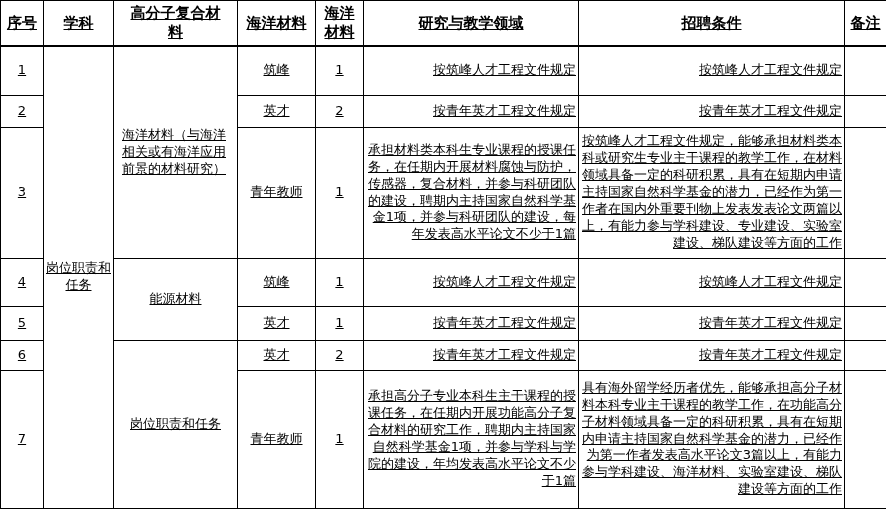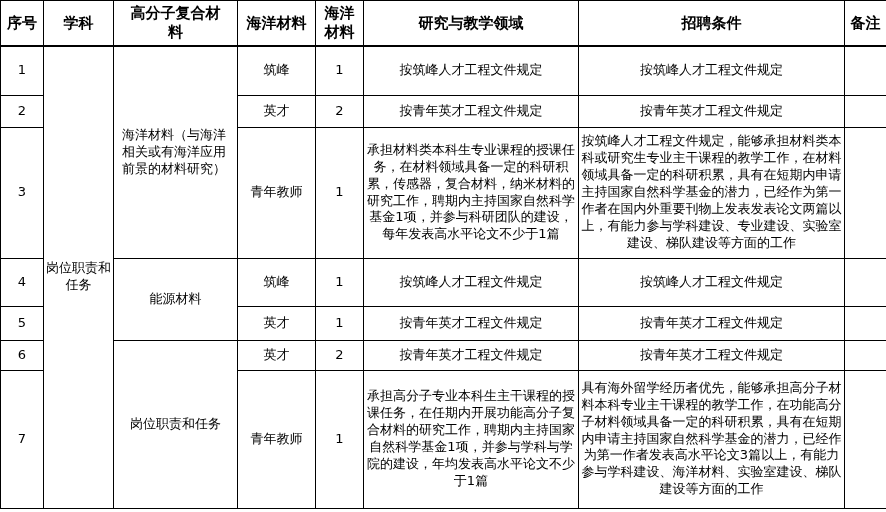--- a/index.html
+++ b/index.html
@@ -8,20 +8,21 @@
     background: #ffffff;
     width: 886px;
     height: 512px;
     font-family: "DejaVu Sans", sans-serif;
     color: #000000;
   }
   table.recruit {
     border-collapse: collapse;
     table-layout: fixed;
     width: 886px;
+    text-decoration: underline;
   }
   .recruit th, .recruit td {
     border: 1px solid #000000;
     vertical-align: middle;
     overflow: hidden;
     font-size: 13px;
     line-height: 1.3;
     word-break: break-all;
   }
   .recruit thead th {
@@ -29,21 +30,21 @@
     font-size: 15px;
     text-align: center;
     padding: 2px 2px;
     border-bottom: 2px solid #000000;
     height: 40px;
     line-height: 1.25;
   }
   .recruit thead th.th-field { padding: 2px 10px; }
   .c-center { text-align: center; padding: 1px 0; }
   .c-text {
-    text-align: center;
+    text-align: right;
     padding: 2px 2px;
     line-height: 17.5px;
   }
   .c-field-wrap {
     text-align: left;
     padding: 2px 8px;
     line-height: 16px;
     margin-top: 24px;
   }
   tr.r1 { height: 49px; }
@@ -96,21 +97,21 @@
       <td class="c-center">英才</td>
       <td class="c-center">2</td>
       <td class="c-text">按青年英才工程文件规定</td>
       <td class="c-text">按青年英才工程文件规定</td>
       <td class="c-text"></td>
     </tr>
     <tr class="r3">
       <td class="c-center">3</td>
       <td class="c-center">青年教师</td>
       <td class="c-center">1</td>
-      <td class="c-text">承担材料类本科生专业课程的授课任务，在材料领域具备一定的科研积累，传感器，复合材料，纳米材料的研究工作，聘期内主持国家自然科学基金1项，并参与科研团队的建设，每年发表高水平论文不少于1篇</td>
+      <td class="c-text">承担材料类本科生专业课程的授课任务，在任期内开展材料腐蚀与防护，传感器，复合材料，并参与科研团队的建设，聘期内主持国家自然科学基金1项，并参与科研团队的建设，每年发表高水平论文不少于1篇</td>
       <td class="c-text">按筑峰人才工程文件规定，能够承担材料类本科或研究生专业主干课程的教学工作，在材料领域具备一定的科研积累，具有在短期内申请主持国家自然科学基金的潜力，已经作为第一作者在国内外重要刊物上发表发表论文两篇以上，有能力参与学科建设、专业建设、实验室建设、梯队建设等方面的工作</td>
       <td class="c-text"></td>
     </tr>
     <tr class="r4">
       <td class="c-center">4</td>
       <td class="c-center" rowspan="2">能源材料</td>
       <td class="c-center">筑峰</td>
       <td class="c-center">1</td>
       <td class="c-text">按筑峰人才工程文件规定</td>
       <td class="c-text">按筑峰人才工程文件规定</td>

